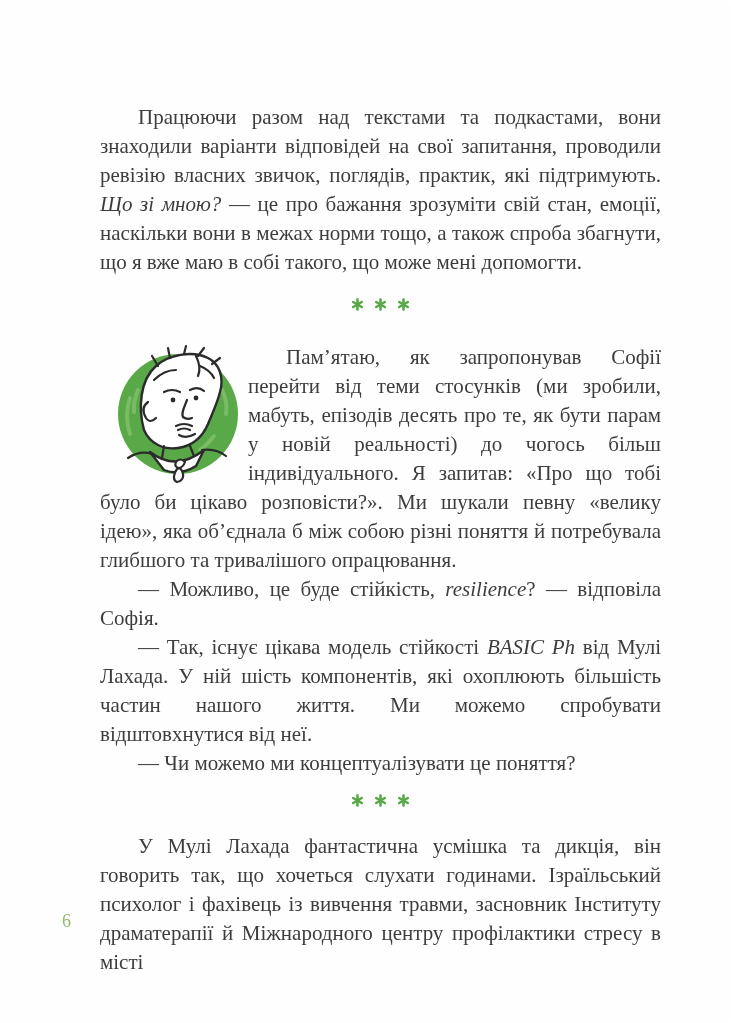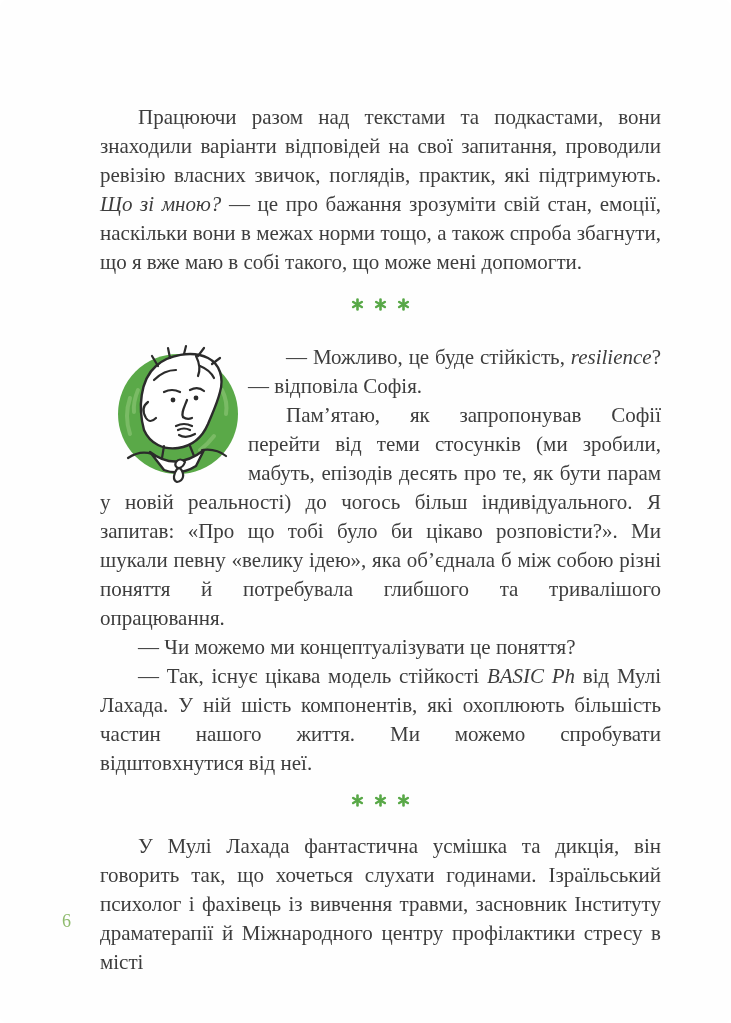--- a/index.html
+++ b/index.html
@@ -122,27 +122,27 @@
         <g fill="#ffffff" stroke="#2b2b2b" stroke-width="2.2" stroke-linejoin="round">
           <path d="M76,116 Q80,111 85,116 Q83,122 78,122 Q74,120 76,116 Z"></path>
           <path d="M80,122 C85,128 84,135 77,136 C72,134 74,127 77,123 Z"></path>
         </g>
         <circle cx="73" cy="54" r="2.4" fill="#2b2b2b"></circle>
         <circle cx="96" cy="52" r="2.4" fill="#2b2b2b"></circle>
       </svg>
     </figure>
 
 
+    <p>Пам’ятаю, як запропонував Софії перейти від теми стосунків (ми зробили, мабуть, епізодів десять про те, як бути парам у новій реальності) до чогось більш індивідуального. Я запитав: «Про що тобі було би цікаво розповісти?». Ми шукали певну «велику ідею», яка об’єднала б між собою різні поняття й потребувала глибшого та тривалішого опрацювання.</p>
+
     <p><span>— Можливо, це буде стійкість, </span><em>resilience</em><span>? — відповіла Софія.</span></p>
 
-    <p>Пам’ятаю, як запропонував Софії перейти від теми стосунків (ми зробили, мабуть, епізодів десять про те, як бути парам у новій реальності) до чогось більш індивідуального. Я запитав: «Про що тобі було би цікаво розповісти?». Ми шукали певну «велику ідею», яка об’єднала б між собою різні поняття й потребувала глибшого та тривалішого опрацювання.</p>
+    <p><span>— Так, існує цікава модель стійкості </span><em>BASIC Ph</em><span> від Мулі Лахада. У ній шість компонентів, які охоплюють більшість частин нашого життя. Ми можемо спробувати відштовхнутися від неї.</span></p>
 
     <p>— Чи можемо ми концептуалізувати це поняття?</p>
-
-    <p><span>— Так, існує цікава модель стійкості </span><em>BASIC Ph</em><span> від Мулі Лахада. У ній шість компонентів, які охоплюють більшість частин нашого життя. Ми можемо спробувати відштовхнутися від неї.</span></p>
 
     <div class="separator separator-2">
       <svg width="13" height="13" viewBox="0 0 13 13">
           <g stroke="#58a847" stroke-width="2.6" stroke-linecap="round">
             <line x1="6.5" y1="1.5" x2="6.5" y2="11.5"></line>
             <line x1="2.2" y1="4" x2="10.8" y2="9"></line>
             <line x1="10.8" y1="4" x2="2.2" y2="9"></line>
           </g>
         </svg>
       <svg width="13" height="13" viewBox="0 0 13 13">

